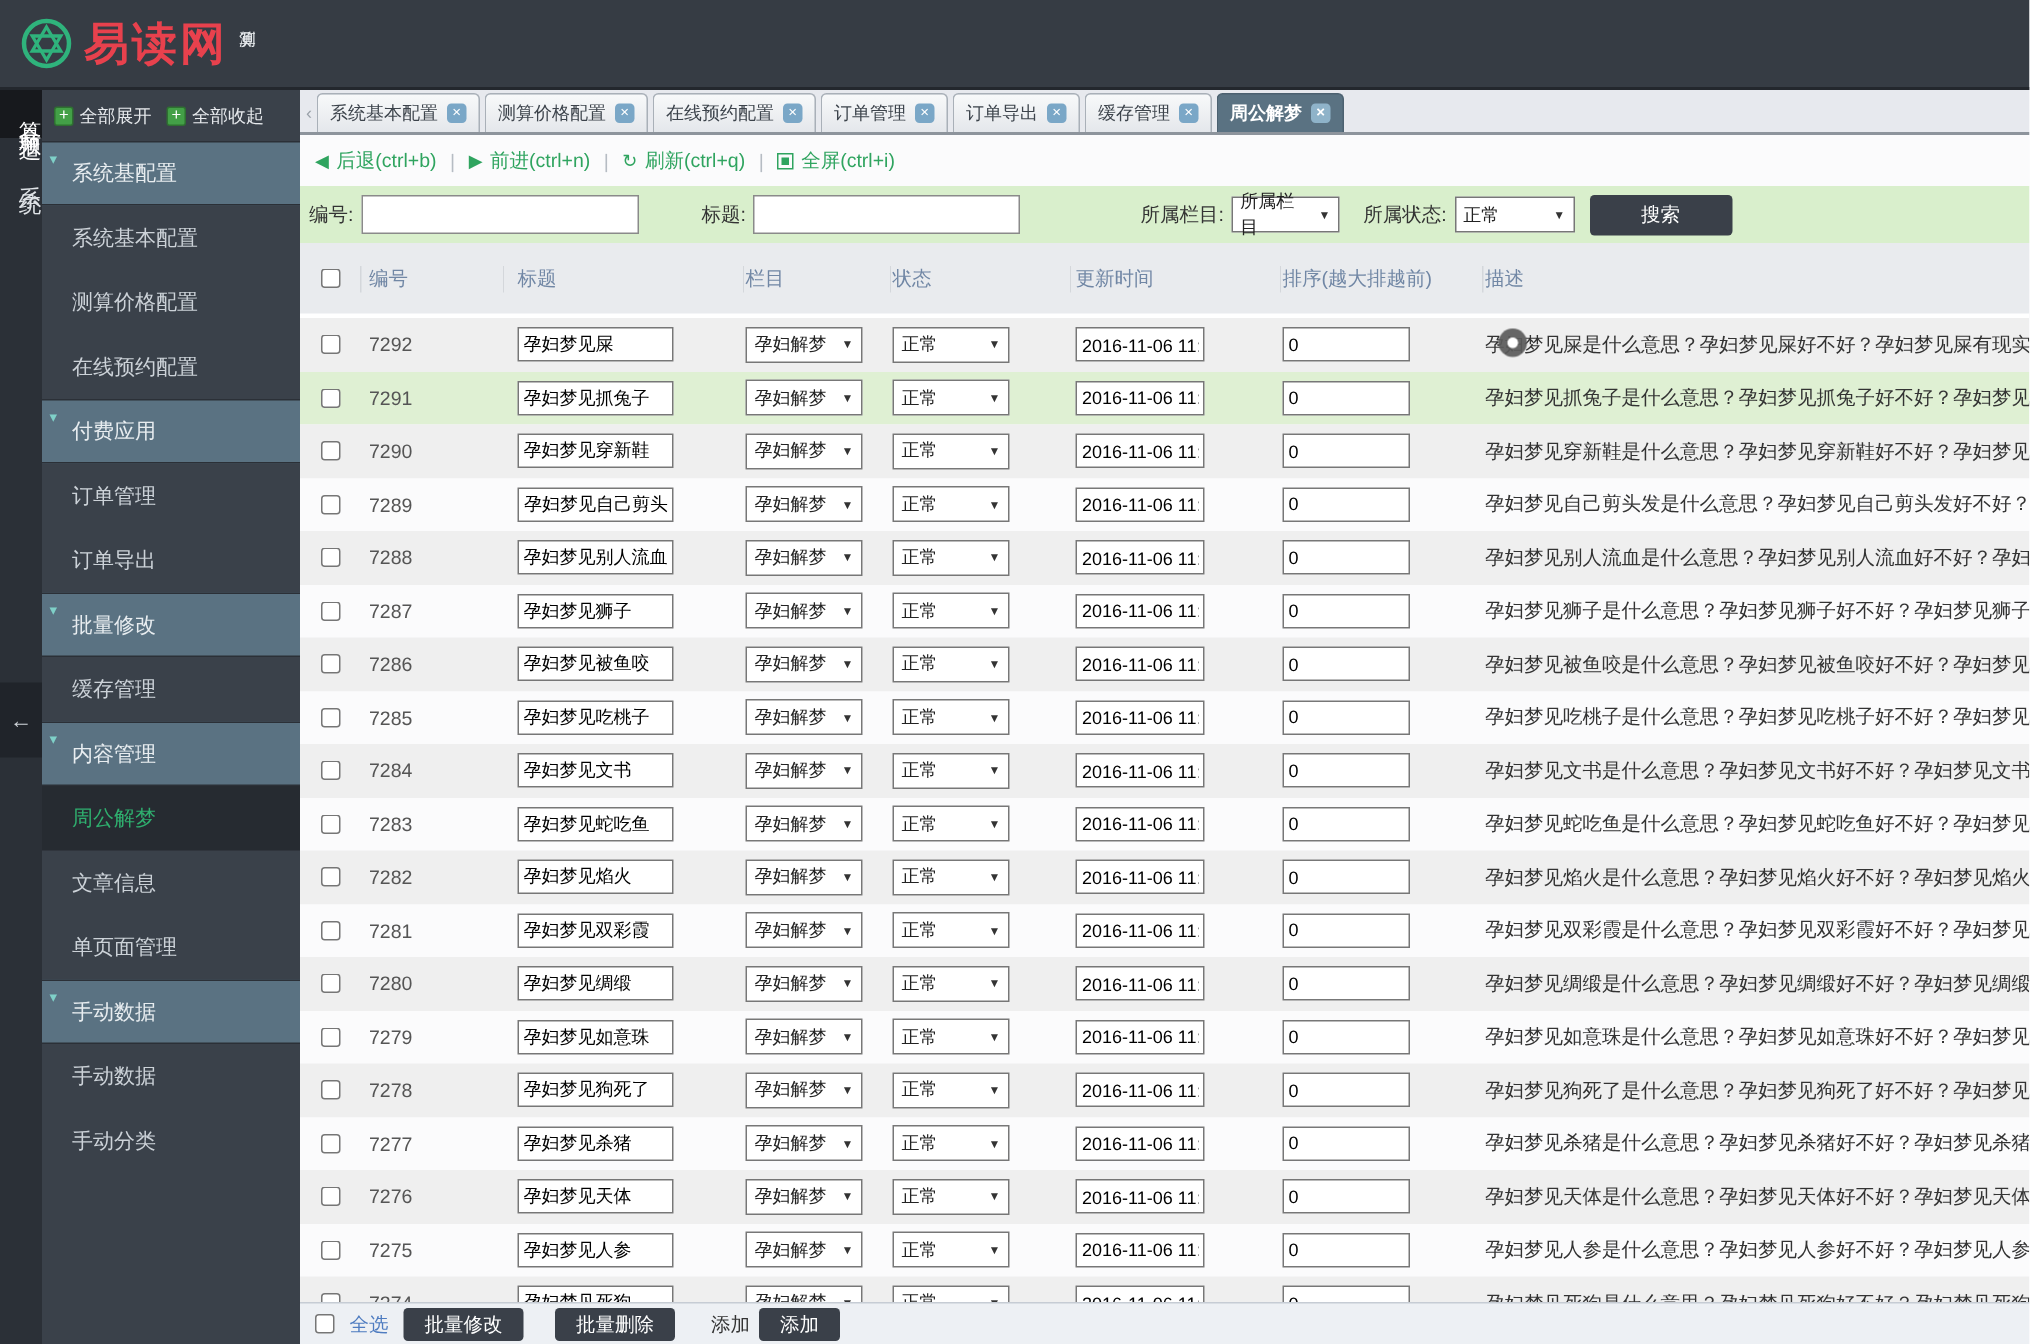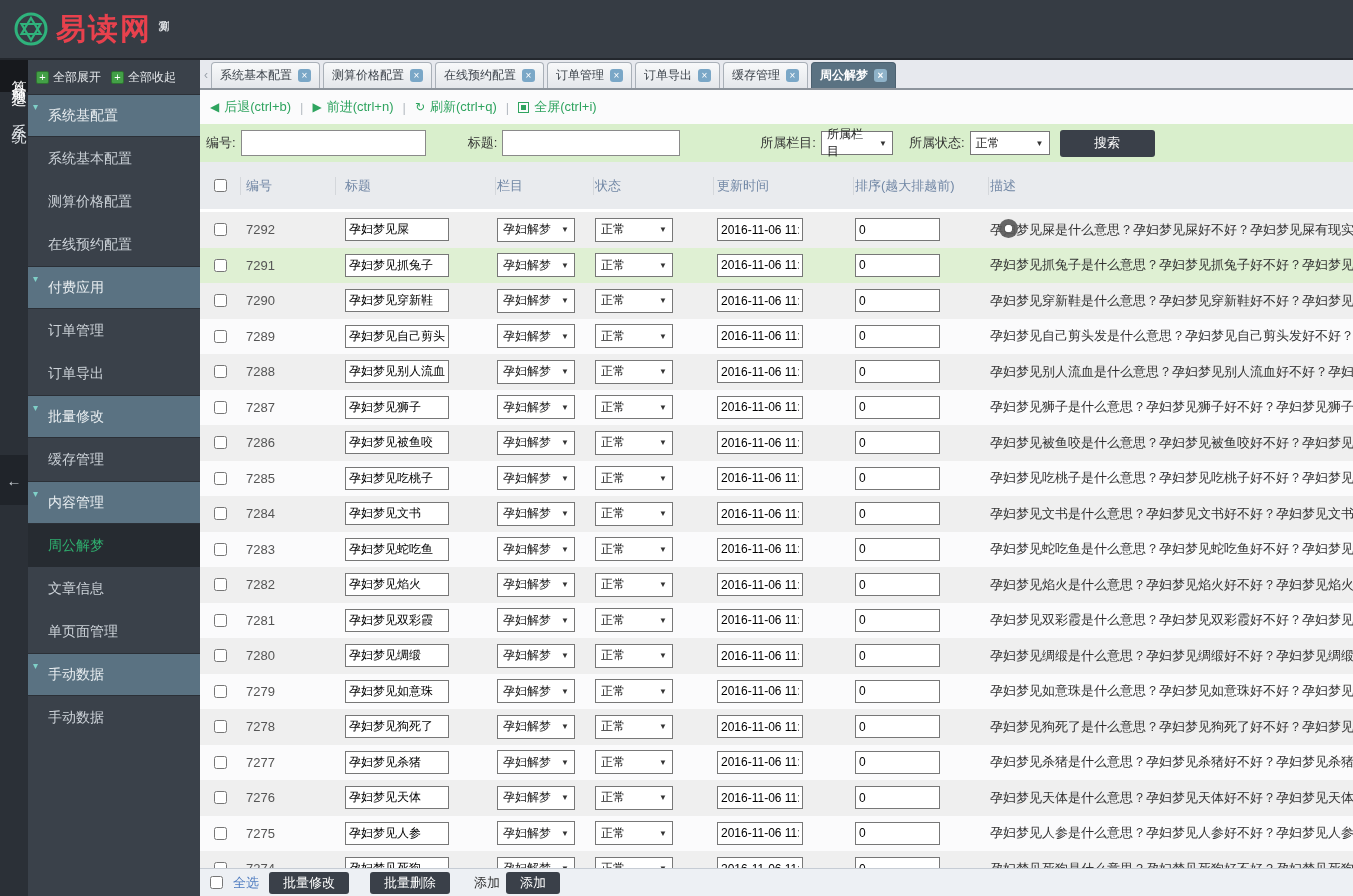--- a/index.html
+++ b/index.html
@@ -201,20 +201,23 @@
           </div>
           <div class="menu-item">
             <span>单页面管理</span>
           </div>
           <div class="menu-group">
             <span class="chev">▾</span>
             <span>手动数据</span>
           </div>
           <div class="menu-item">
             <span>手动数据</span>
+          </div>
+          <div class="menu-item">
+            <span>手动分类</span>
           </div>
         </div>
     </div>
 
     <div id="main">
 
       <div id="tabbar">
         <span class="tab-scroll">‹</span>
         <span id="tabs-holder" style="display:flex;align-items:flex-end;">
             <div class="tab">

